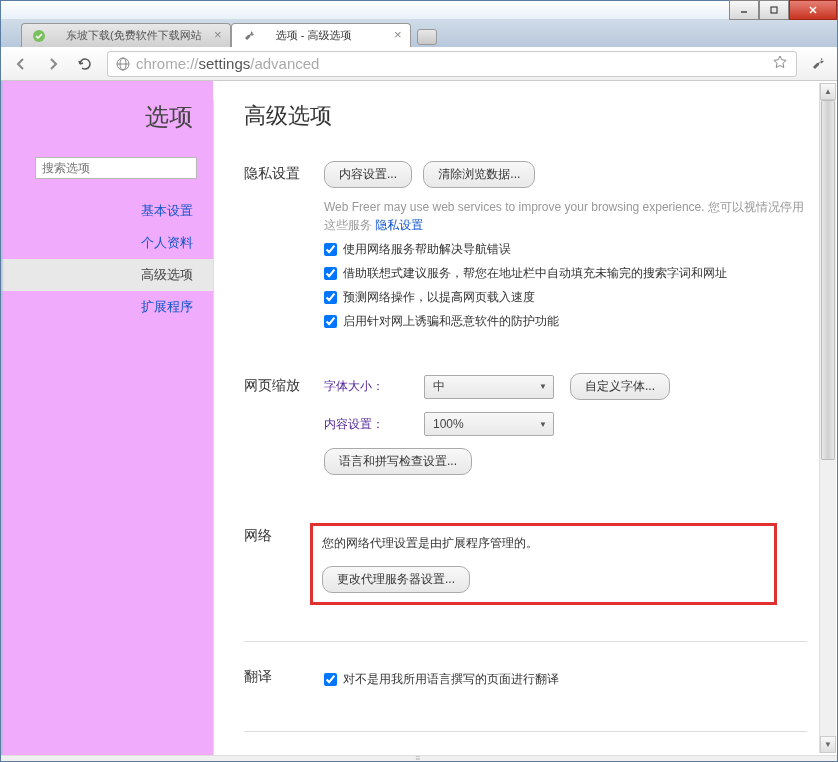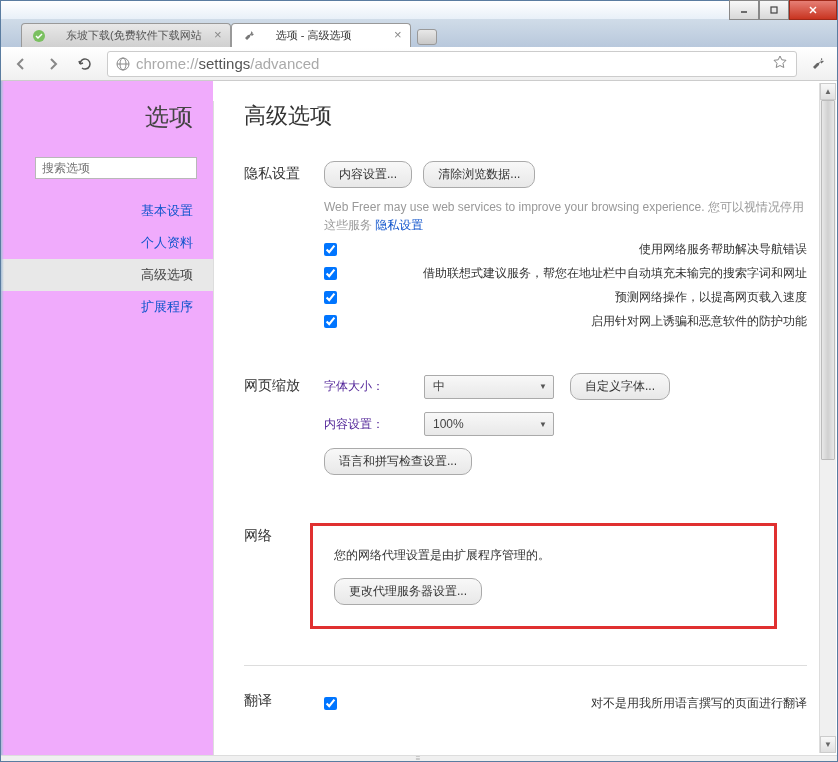--- a/index.html
+++ b/index.html
@@ -47,30 +47,30 @@
     
     .section { display: flex; margin-bottom: 36px; }
     .section-label { width: 80px; flex-shrink: 0; font-size: 14px; color: #333; padding-top: 4px; }
     .section-body { flex: 1; font-size: 12px; color: #444; }
     
     .btn { display: inline-block; padding: 4px 14px; background: linear-gradient(to bottom, #f8f8f8, #e8e8e8); border: 1px solid #aaa; border-radius: 10px; cursor: pointer; font-size: 12px; color: #333; margin-right: 8px; }
     
     .hint { color: #999; margin: 10px 0 4px 0; line-height: 1.5; }
     .hint a { color: #1155cc; text-decoration: none; }
     
-    .check-row { display: flex; align-items: center; gap: 6px; margin: 7px 0; justify-content: space-between; }
+    .check-row { display: flex; align-items: center; gap: 6px; margin: 7px 0; }
     .check-row input[type="checkbox"] { cursor: pointer; }
     .check-row label { color: #333; cursor: pointer; }
     
     .form-row { display: flex; align-items: center; margin-bottom: 12px; }
     .form-label { width: 100px; color: #4c1d95; }
     .select-box { width: 130px; height: 24px; border: 1px solid #aaa; background: linear-gradient(to bottom, #f8f8f8, #e8e8e8); padding: 0 20px 0 8px; position: relative; cursor: pointer; display: flex; align-items: center; border-radius: 2px; }
     .select-box::after { content: '▼'; position: absolute; right: 6px; font-size: 8px; color: #555; }
     
-    .highlight-box { border: 3px solid #e03030; padding: 21px; margin-left: -14px; margin-right: 30px; }
+    .highlight-box { border: 3px solid #e03030; padding: 9px; margin-left: -14px; margin-right: 30px; }
     .net-text { margin-bottom: 14px; color: #333; }
     
     .hr { border: none; border-top: 1px solid #ddd; margin: 0 0 22px 0; }
     
     .left-edge { position: absolute; left: 0; top: 80px; bottom: 4px; width: 3px; background: linear-gradient(to right, #a8c0d8, transparent); }
     
     .status-grip { position: absolute; bottom: 0; left: 0; right: 0; height: 6px; background: #f0f0f0; border-top: 1px solid #ddd; display: flex; justify-content: center; align-items: center; }
     .status-grip::before { content: '≡'; color: #aaa; font-size: 8px; letter-spacing: 2px; }
     
     .scrollbar-v { position: absolute; right: 1px; top: 82px; bottom: 8px; width: 17px; background: #f0f0f0; border-left: 1px solid #ddd; }

